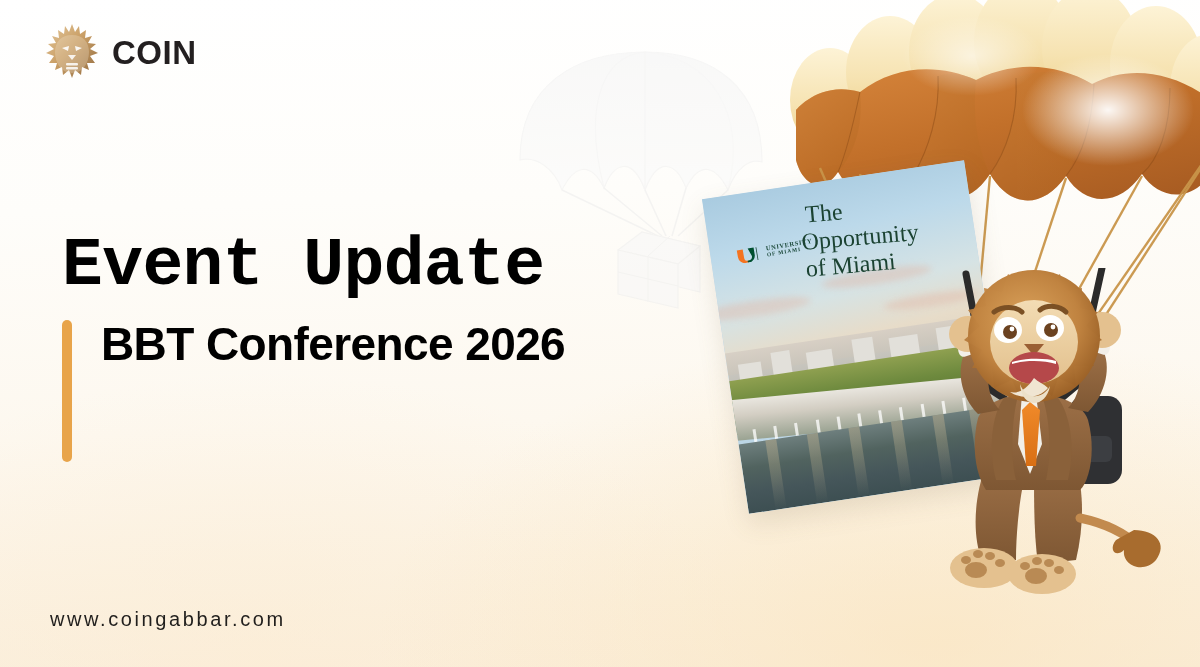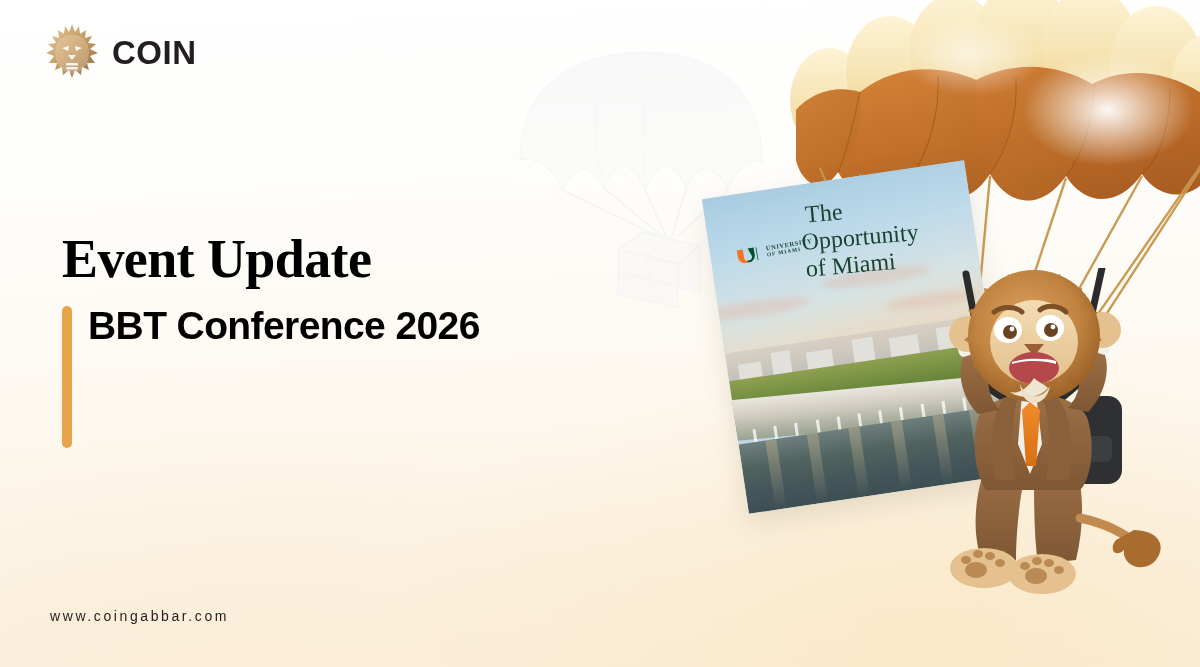--- a/index.html
+++ b/index.html
@@ -59,23 +59,23 @@
   }
 
   
   .headline {
     position: absolute;
     left: 62px;
     top: 232px;
     width: 600px;
   }
   .head-kicker {
-    font-family: Liberation Serif, serif;
+    font-family: Liberation Mono, monospace;
     font-weight: 700;
-    font-size: 54px;
+    font-size: 68px;
     line-height: 1.0;
     color: #000000;
     letter-spacing: -0.6px;
     margin: 0 0 16px 0;
     padding-left: 0;
   }
   .head-body-row {
     position: relative;
     padding-left: 26px;
   }
@@ -83,35 +83,35 @@
     position: absolute;
     left: 0; top: 4px;
     width: 10px;
     height: 142px;
     border-radius: 6px;
     background: #e8a44a;
   }
   .head-title {
     font-family: "Liberation Sans", sans-serif;
     font-weight: 700;
-    font-size: 39px;
+    font-size: 46px;
     line-height: 1.24;
     color: #000000;
     letter-spacing: -0.6px;
-    margin: 0;
+    margin: 13px;
     max-width: 560px;
   }
 
   
   .footer-url {
     position: absolute;
     left: 50px;
     top: 608px;
     font-family: "Liberation Sans", sans-serif;
-    font-size: 14px;
+    font-size: 20px;
     font-weight: 500;
     letter-spacing: 2.6px;
     color: #211f1d;
   }
 
   
   .card {
     position: absolute;
     left: 724px; top: 178px;
     width: 265px; height: 318px;

